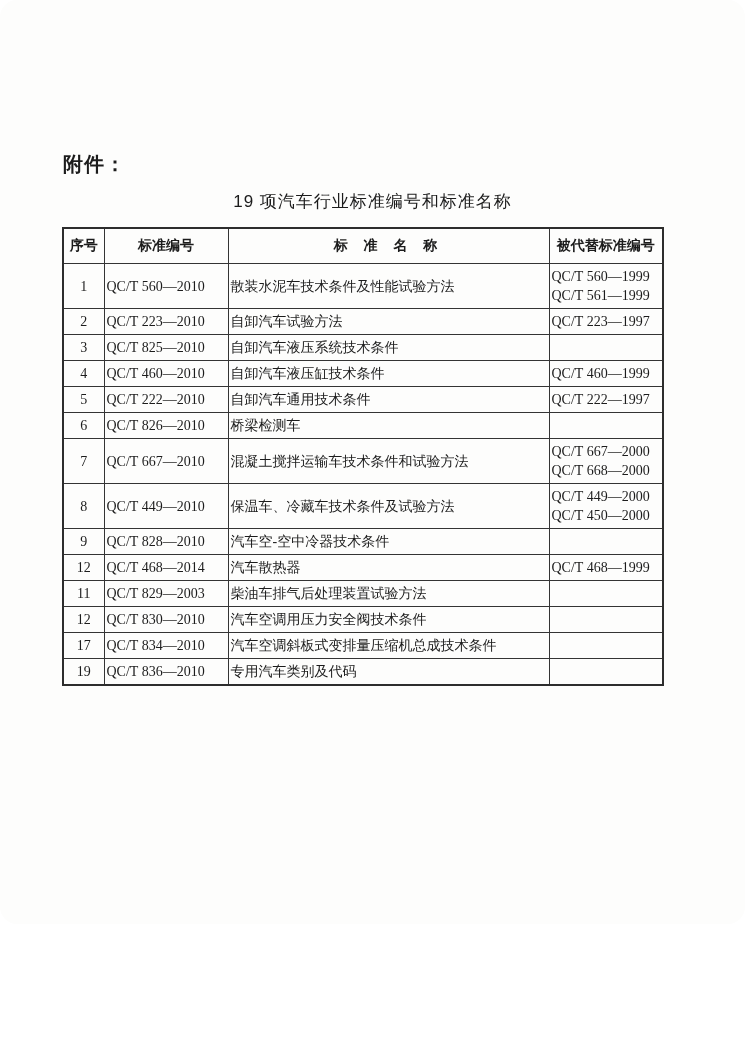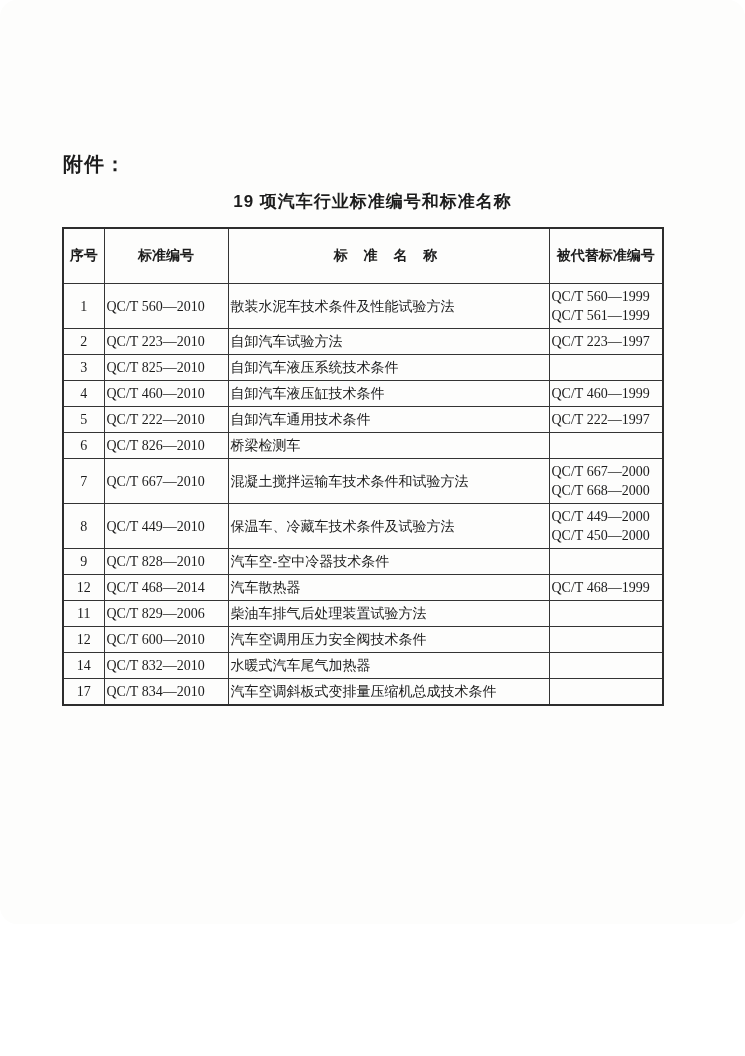--- a/index.html
+++ b/index.html
@@ -14,36 +14,36 @@
   }
   .attachment-label {
     position:absolute; top:151px; left:63px;
     font-family:"Liberation Sans", sans-serif;
     font-weight:bold; font-size:20px; letter-spacing:1px;
   }
   .doc-title {
     position:absolute; top:190px; left:0; width:100%;
     text-align:center;
     font-family:"Liberation Sans", sans-serif;
-    font-weight:bold; font-size:17px; letter-spacing:1px;
+    font-weight:normal; font-size:17px; letter-spacing:1px;
   }
   .table-wrap { position:absolute; top:227px; left:62px; width:600px; }
   table.standards {
     border-collapse:collapse; width:600px; table-layout:fixed;
     border:2px solid #2d2d2d;
   }
   table.standards th, table.standards td {
     border:1px solid #343434;
     vertical-align:middle;
     overflow:hidden;
   }
   table.standards th {
     font-family:"Liberation Sans", sans-serif;
     font-weight:bold; font-size:14px;
-    height:22px; padding:16px 1px;
+    height:22px; padding:6px 1px;
     text-align:center;
   }
   th.h-name { letter-spacing:6px; }
   table.standards td { font-size:14px; line-height:19px; padding:3px 2px; }
   td.c-no { text-align:center; }
   td.c-code { padding-left:13px; white-space:nowrap; }
   td.c-name { padding-left:8px; padding-right:2px; }
   td.c-replaced { padding-left:5px; font-size:13.5px; line-height:19px; white-space:nowrap;margin-left:22px; }
   tr.data-row { height:25px; }
 </style>
@@ -145,39 +145,39 @@
           <tr class="data-row">
     <td class="c-no">12</td>
     <td class="c-code">QC/T 468—2014</td>
     <td class="c-name">汽车散热器</td>
     <td class="c-replaced">
               <div>QC/T 468—1999</div>
             </td>
   </tr>
           <tr class="data-row">
     <td class="c-no">11</td>
-    <td class="c-code">QC/T 829—2006</td>
+    <td class="c-code">QC/T 829—2003</td>
     <td class="c-name">柴油车排气后处理装置试验方法</td>
     <td class="c-replaced"></td>
   </tr>
           <tr class="data-row">
     <td class="c-no">12</td>
-    <td class="c-code">QC/T 600—2010</td>
+    <td class="c-code">QC/T 830—2010</td>
     <td class="c-name">汽车空调用压力安全阀技术条件</td>
-    <td class="c-replaced"></td>
-  </tr>
-          <tr class="data-row">
-    <td class="c-no">14</td>
-    <td class="c-code">QC/T 832—2010</td>
-    <td class="c-name">水暖式汽车尾气加热器</td>
     <td class="c-replaced"></td>
   </tr>
           <tr class="data-row">
     <td class="c-no">17</td>
     <td class="c-code">QC/T 834—2010</td>
     <td class="c-name">汽车空调斜板式变排量压缩机总成技术条件</td>
+    <td class="c-replaced"></td>
+  </tr>
+          <tr class="data-row">
+    <td class="c-no">19</td>
+    <td class="c-code">QC/T 836—2010</td>
+    <td class="c-name">专用汽车类别及代码</td>
     <td class="c-replaced"></td>
   </tr>
         </tbody>
     </table>
   </div>
 
 </div>
 
 </body></html>

